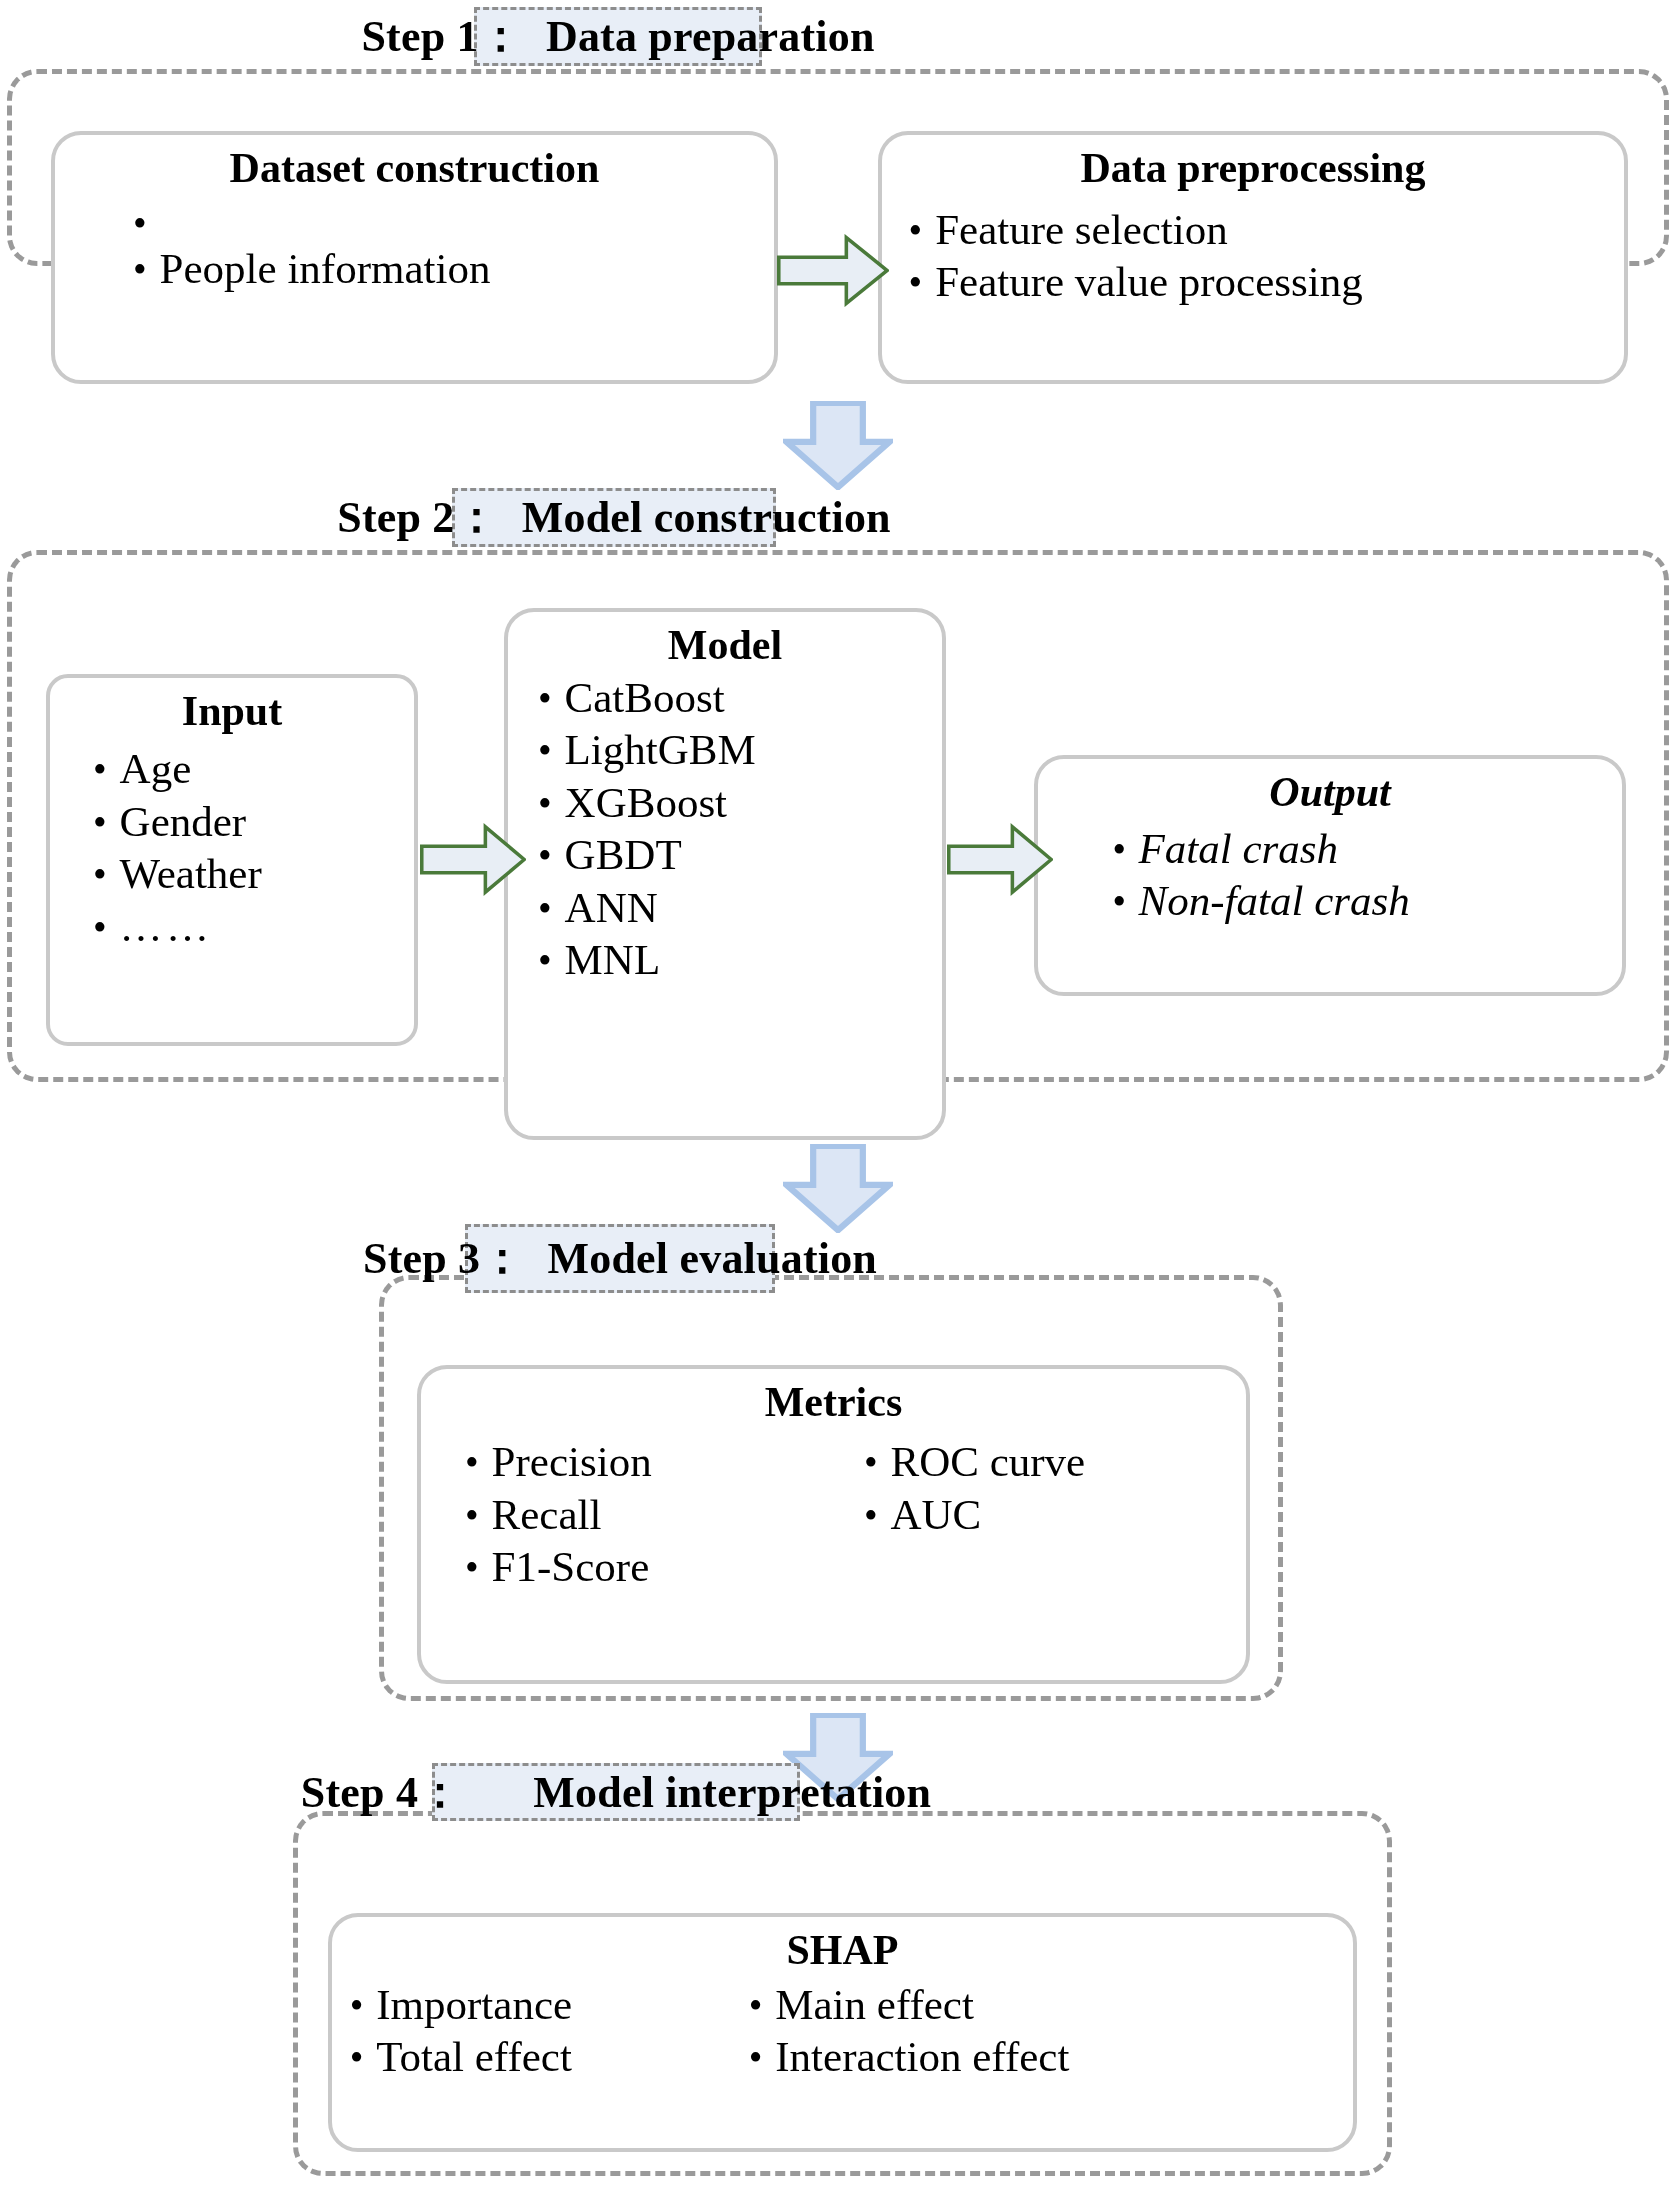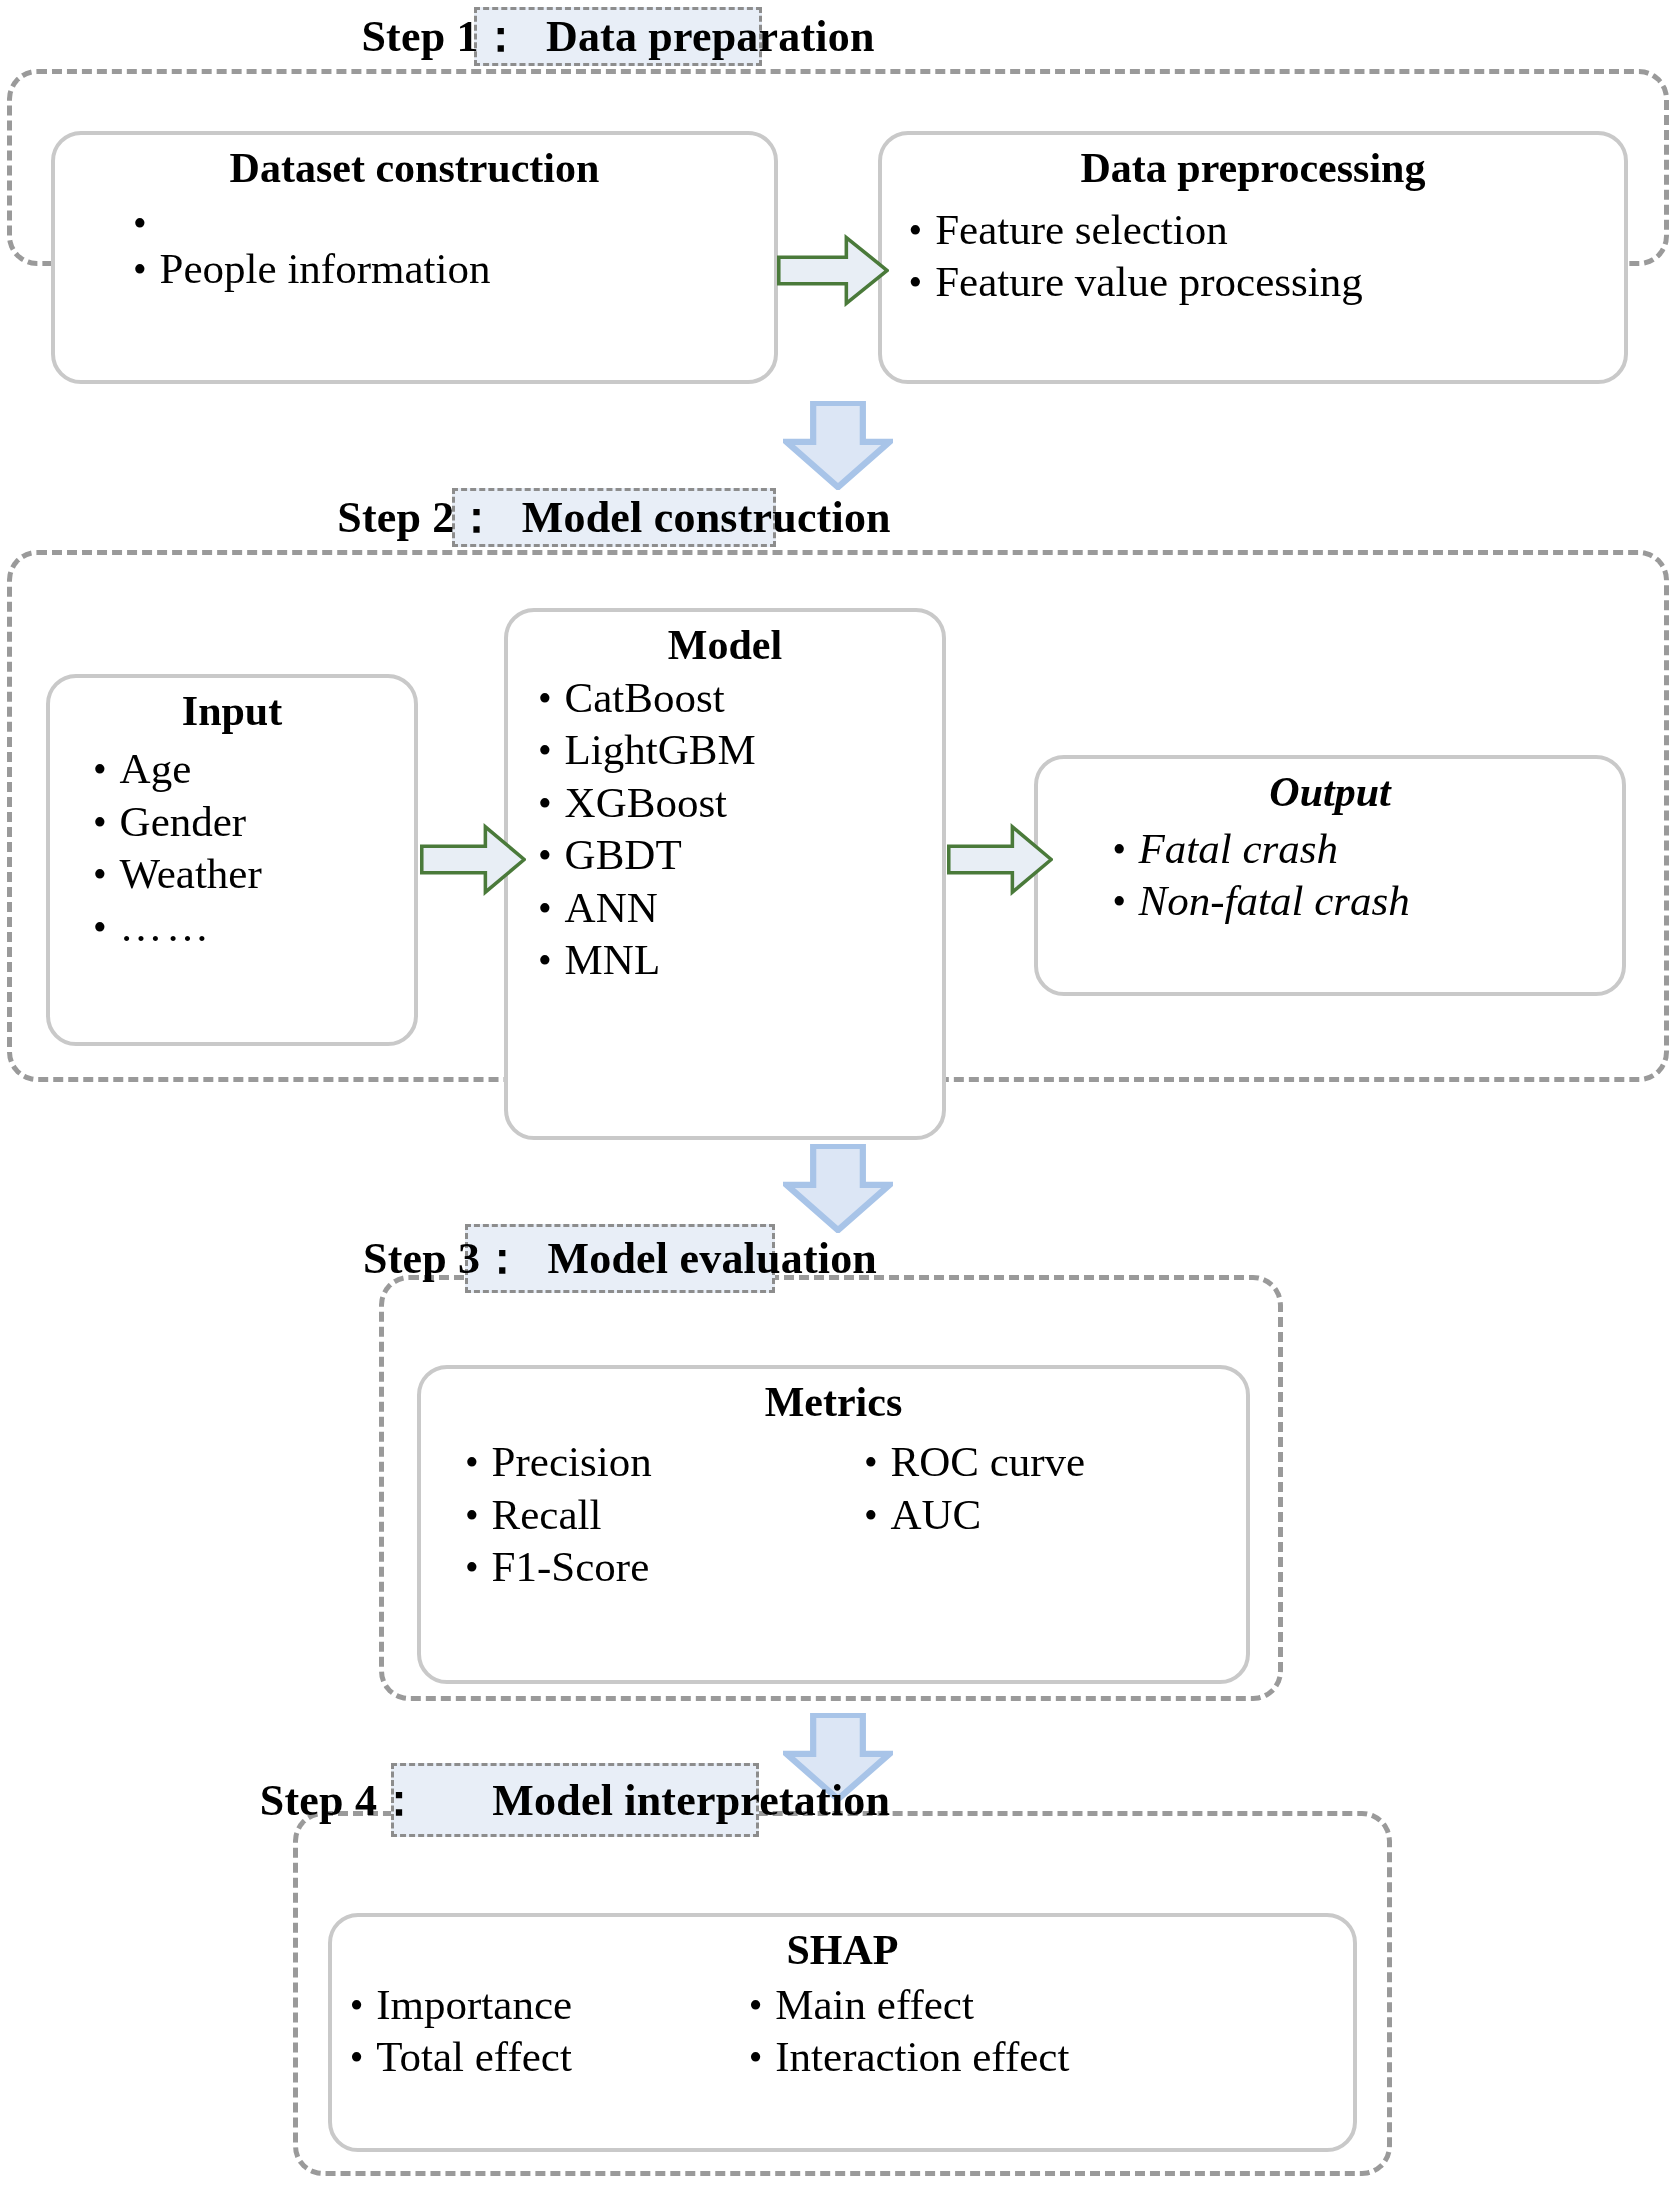--- a/index.html
+++ b/index.html
@@ -156,21 +156,21 @@
     </svg>
   </div>
 
   <div class="step-container" style="left:7px; top:550px; width:1662px; height:532px;"></div>
 
   <div class="step-title" style="left:452px; top:488px; width:324px; height:59px;">
     <span class="step-num">Step 2：</span>
     <span class="step-name">Model construction</span>
   </div>
 
-  <div class="card" style="left:46px; top:674px; width:372px; height:372px;">
+  <div class="card" style="left:46px; top:674px; width:372px; height:372px;border-radius:22px;">
     <div class="card-title">Input</div>
     <ul class="bullets" style="margin-top:10.6px; padding-left:43px;">
       <li>
         <span class="dot">•</span>
         <span class="txt">Age</span>
       </li>
       <li>
         <span class="dot">•</span>
         <span class="txt">Gender</span>
       </li>
@@ -285,21 +285,21 @@
   </div>
 
   <div class="v-arrow" style="left:783px; top:1713px; width:110px; height:89px;">
     <svg width="110" height="89" viewBox="0 0 124 100">
       <polygon points="34,2 90,2 90,46 120,46 62,97 4,46 34,46" fill="#dce6f5" stroke="#a8c4e8" stroke-width="7" stroke-linejoin="miter"></polygon>
     </svg>
   </div>
 
   <div class="step-container" style="left:293px; top:1811px; width:1099px; height:365px;"></div>
 
-  <div class="step-title" style="left:391px; top:1763px; width:368px; height:74px;gap:48px;">
+  <div class="step-title" style="left:432px; top:1763px; width:368px; height:58px;gap:48px;">
     <span class="step-num">Step 4：</span>
     <span class="step-name">Model interpretation</span>
   </div>
 
   <div class="card" style="left:328px; top:1913px; width:1029px; height:239px;">
     <div class="card-title">SHAP</div>
     <div class="cols" style="margin-top:7px;">
       <ul class="bullets col" style="padding-left:17.7px; width:399px;">
         <li>
           <span class="dot">•</span>

